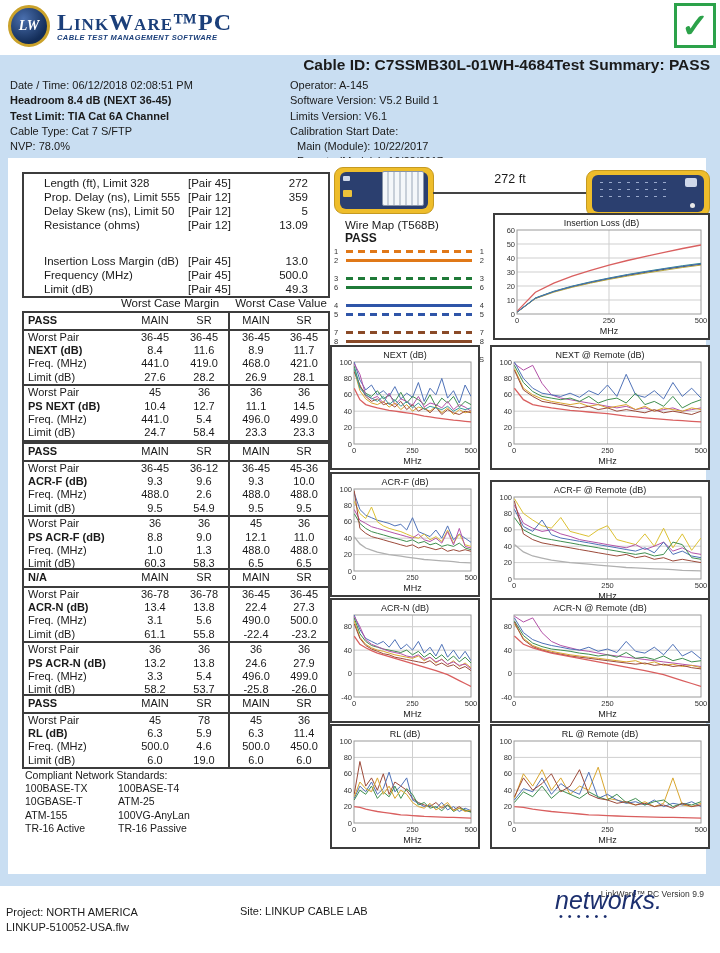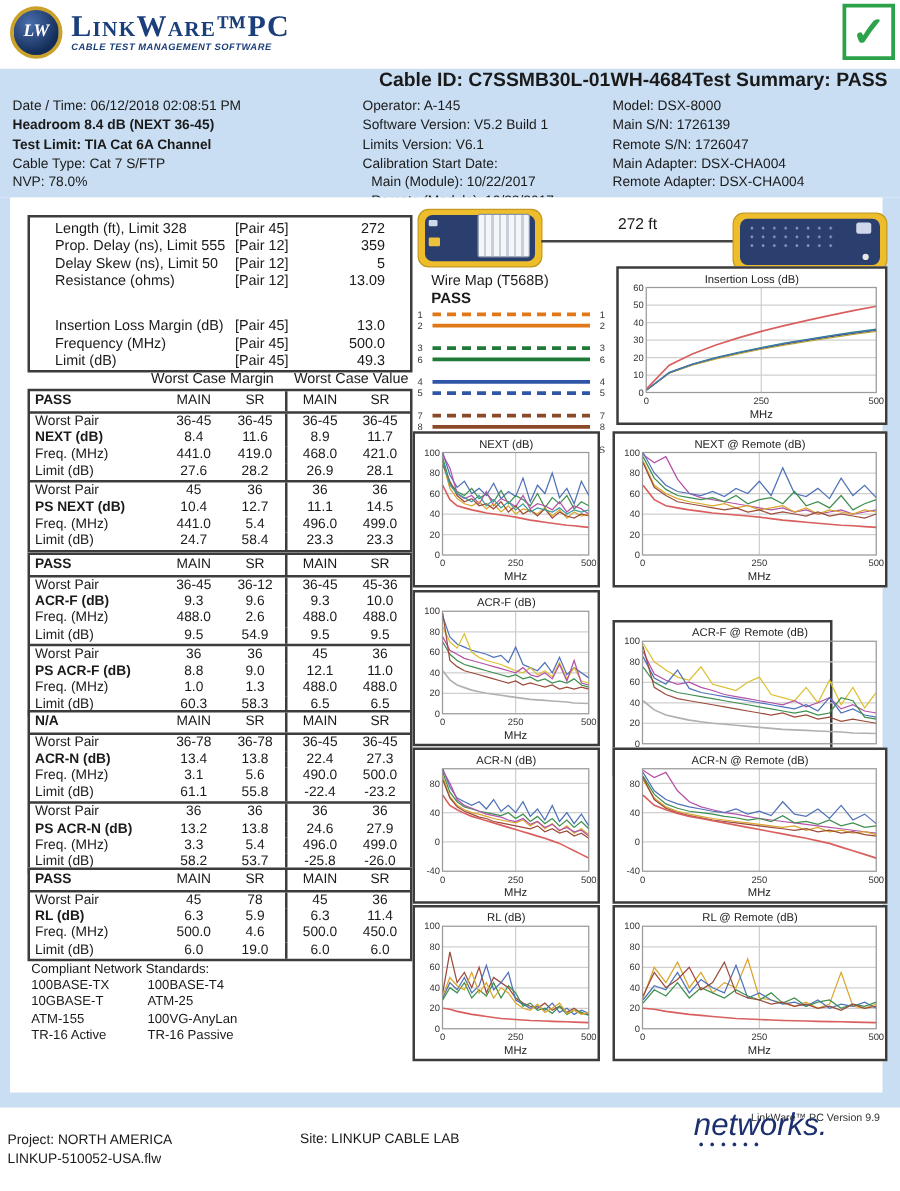--- a/index.html
+++ b/index.html
@@ -120,27 +120,20 @@
         <div>Cable Type: Cat 7 S/FTP</div>
         <div>NVP: 78.0%</div>
       </div>
     <div class="icol c2">
         <div>Operator: A-145</div>
         <div>Software Version: V5.2 Build 1</div>
         <div>Limits Version: V6.1</div>
         <div>Calibration Start Date:</div>
         <div class="ind">Main (Module): 10/22/2017</div>
         <div class="ind">Remote (Module): 10/22/2017</div>
-      </div>
-    <div class="icol c3">
-        <div>Model: DSX-8000</div>
-        <div>Main S/N: 1726139</div>
-        <div>Remote S/N: 1726047</div>
-        <div>Main Adapter: DSX-CHA004</div>
-        <div>Remote Adapter: DSX-CHA004</div>
       </div>
   </div>
 
   <div class="frame"></div>
   <div class="frame-inner"></div>
 
   <div class="sumbox">
       <div class="srow">
         <span class="lab">Length (ft), Limit 328</span>
         <span class="pair">[Pair 45]</span>
@@ -629,21 +622,21 @@
         <g clip-path="url(#cp3)">
           <polyline points="22.2,19.1 27.9,35.5 33.7,41.2 39.5,43.7 45.4,46.2 51.3,47.8 57.1,49.4 62.9,51.9 68.8,50.3 74.7,56.0 80.5,43.7 86.4,57.6 92.2,60.1 98.0,62.6 103.9,56.0 109.8,64.2 115.6,51.9 121.5,65.8 127.3,60.1 133.1,64.2 139.0,68.3" fill="none" stroke="#4f72b8" stroke-width="1"></polyline>
           <polyline points="22.2,27.3 27.9,39.6 33.7,44.5 39.5,33.0 45.4,47.8 51.3,51.9 57.1,54.4 62.9,56.0 68.8,57.6 74.7,60.1 80.5,62.6 86.4,64.2 92.2,60.1 98.0,65.8 103.9,62.6 109.8,67.5 115.6,56.0 121.5,69.1 127.3,60.1 133.1,70.8 139.0,72.4" fill="none" stroke="#dcc133" stroke-width="1"></polyline>
           <polyline points="22.2,35.5 27.9,46.2 33.7,49.4 39.5,52.7 45.4,54.4 51.3,56.0 57.1,57.6 62.9,59.3 68.8,60.9 74.7,62.6 80.5,64.2 86.4,60.1 92.2,65.8 98.0,67.5 103.9,64.2 109.8,69.1 115.6,57.6 121.5,70.8 127.3,54.4 133.1,72.4 139.0,74.0" fill="none" stroke="#b352a8" stroke-width="1"></polyline>
           <polyline points="22.2,39.6 27.9,49.4 33.7,54.4 39.5,57.6 45.4,59.3 51.3,60.9 57.1,62.6 62.9,64.2 68.8,65.8 74.7,67.5 80.5,65.8 86.4,69.1 92.2,67.5 98.0,70.8 103.9,69.1 109.8,72.4 115.6,70.8 121.5,72.4 127.3,69.1 133.1,74.0 139.0,75.7" fill="none" stroke="#3f8f4f" stroke-width="1"></polyline>
           <polyline points="22.2,16.6 27.9,54.4 33.7,59.3 39.5,62.6 45.4,64.2 51.3,65.8 57.1,67.5 62.9,69.1 68.8,70.8 74.7,72.4 80.5,70.8 86.4,74.0 92.2,72.4 98.0,74.0 103.9,75.7 109.8,74.0 115.6,77.3 121.5,75.7 127.3,77.3 133.1,75.7 139.0,77.3" fill="none" stroke="#9c4a3a" stroke-width="1"></polyline>
           <polyline points="22.2,62.6 27.9,69.9 33.7,74.0 39.5,76.1 45.4,78.1 51.3,79.4 57.1,80.6 62.9,81.4 68.8,82.2 74.7,83.1 80.5,83.9 86.4,84.7 92.2,85.5 98.0,85.9 103.9,86.3 109.8,86.8 115.6,87.2 121.5,87.6 127.3,88.4 133.1,88.6 139.0,88.8" fill="none" stroke="#b0b0b0" stroke-width="1.3"></polyline>
         </g>
       </svg>
     </div>
-  <div class="chart" style="left:490px;top:496px;width:176px;height:125px">
+  <div class="chart" style="left:490px;top:480px;width:220px;height:125px">
       <svg width="216" height="121" xmlns="http://www.w3.org/2000/svg">
         <defs>
           <clipPath id="cp4">
             <rect x="22" y="15" width="187" height="82"></rect>
           </clipPath>
         </defs>
         <text x="108" y="11" text-anchor="middle" font-size="9" fill="#222" font-family="Liberation Sans,sans-serif">ACR-F @ Remote (dB)</text>
         <text x="20" y="99.5" text-anchor="end" font-size="7.5" fill="#333" font-family="Liberation Sans,sans-serif">0</text>
         <line x1="22" y1="80.6" x2="209" y2="80.6" stroke="#cfcfcf" stroke-width="1"></line>
         <text x="20" y="83.1" text-anchor="end" font-size="7.5" fill="#333" font-family="Liberation Sans,sans-serif">20</text>

